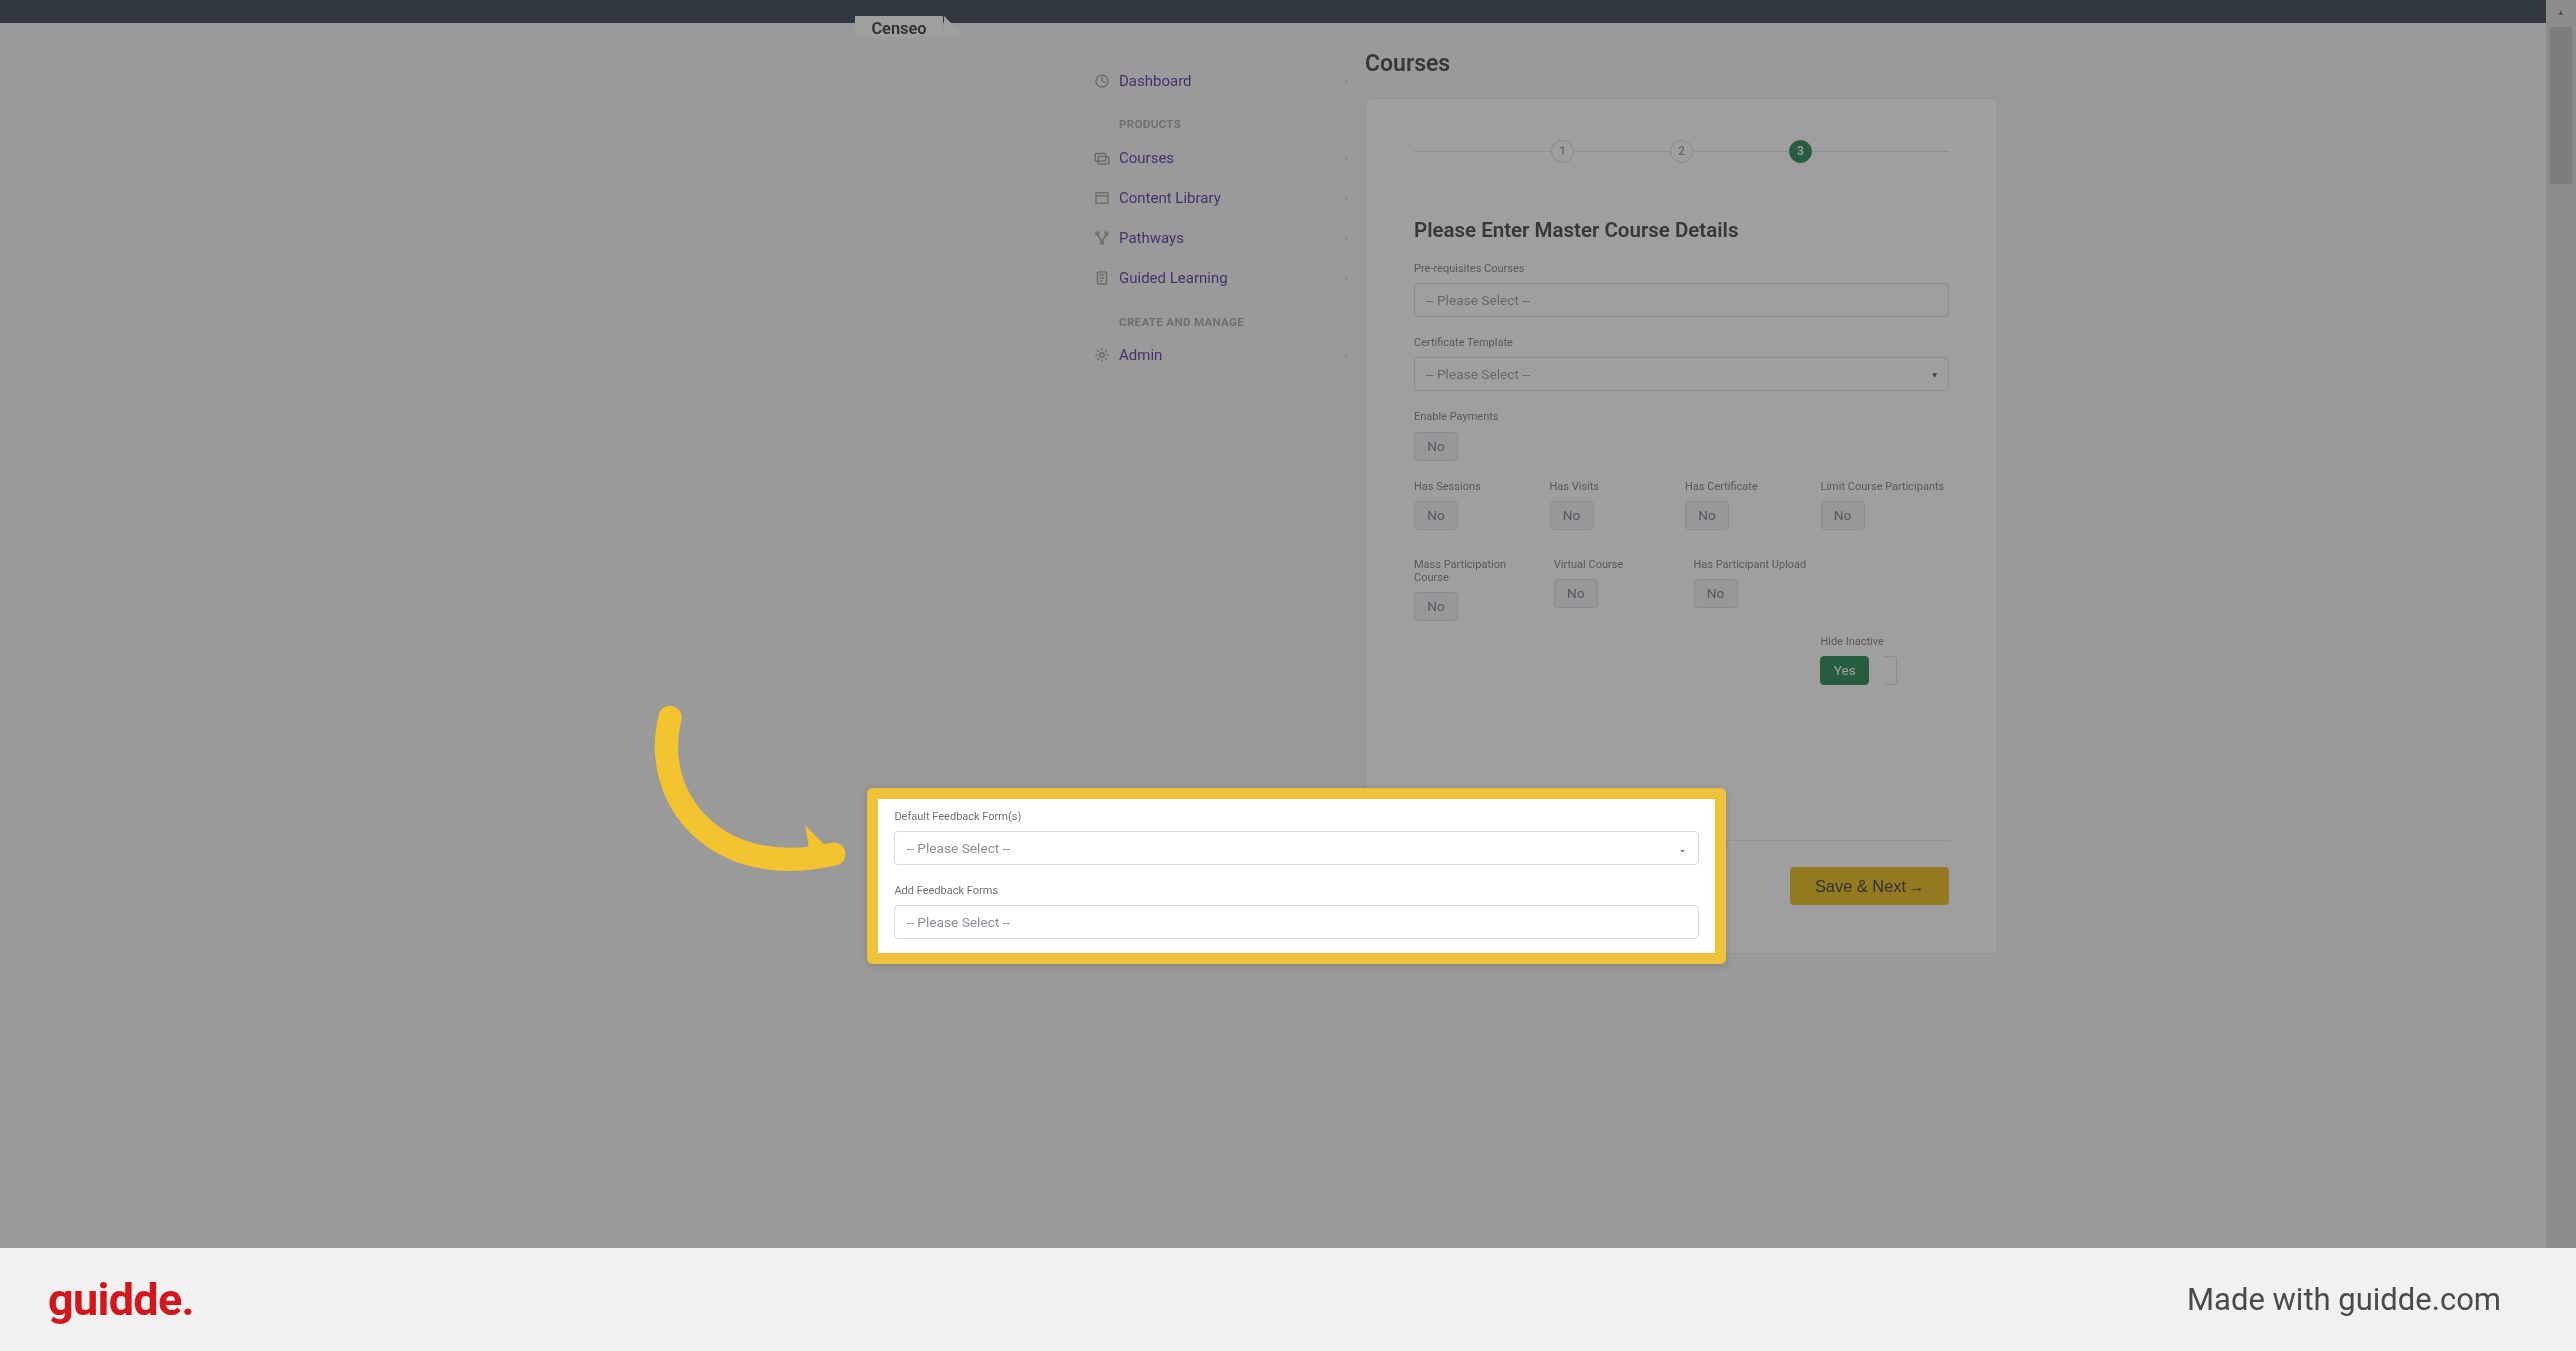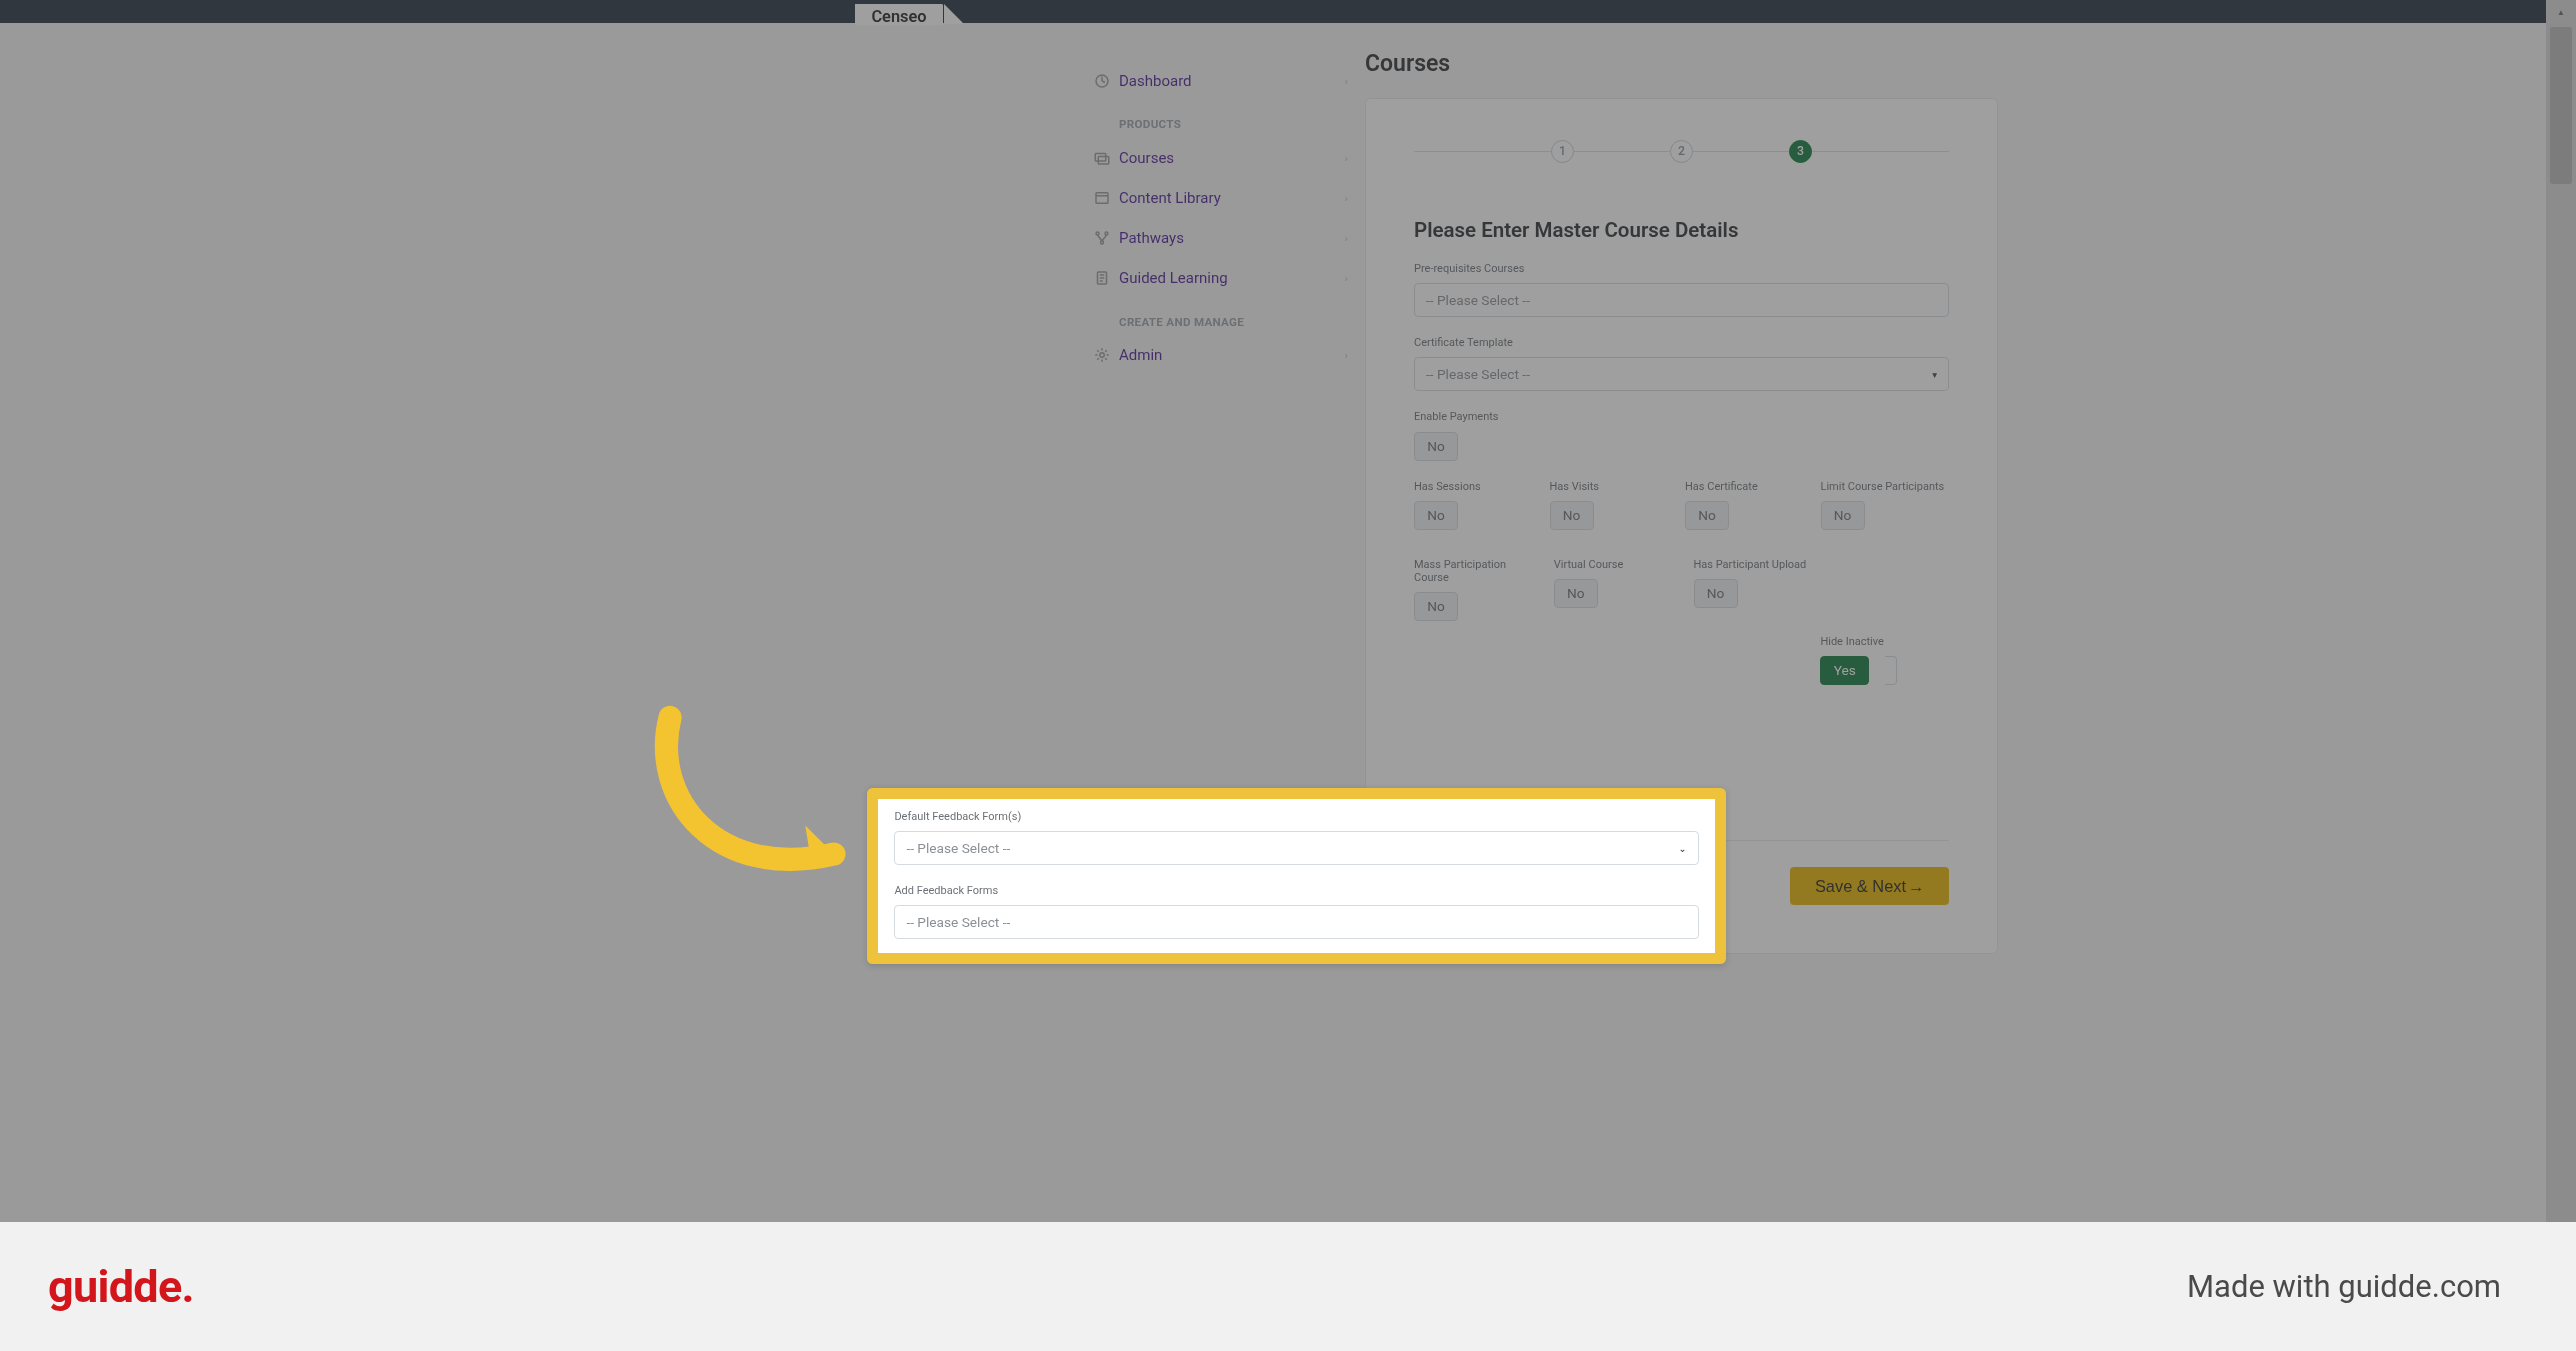--- a/index.html
+++ b/index.html
@@ -31,21 +31,21 @@
   .topbar {
     position: relative;
     height: 23px;
     background: #232e3c;
     width: 100%;
     z-index: 1;
   }
   .topbar-tab {
     position: absolute;
     left: 855px;
-    top: 4px;
+    top: 16px;
     height: 20.5px;
     background: #fff;
     color: #222;
     padding: 2.7px 16.4px 0 16.4px;
     font-weight: 600;
     font-size: 16.4px;
     border-top-right-radius: 1.4px;
   }
   .topbar-tab::after {
     content: "";
@@ -321,21 +321,21 @@
   .arrow-svg {
     position: absolute;
     z-index: 61;
     pointer-events: none;
   }
 
   
   .guidde-bar {
     position: absolute;
     left: 0; right: 0; bottom: 0;
-    height: 129px;
+    height: 103px;
     background: #f1f1f1;
     display: flex;
     align-items: center;
     justify-content: space-between;
     padding: 0 75px 0 48px;
     z-index: 100;
   }
   .guidde-logo {
     font-size: 45px;
     font-weight: 700;

